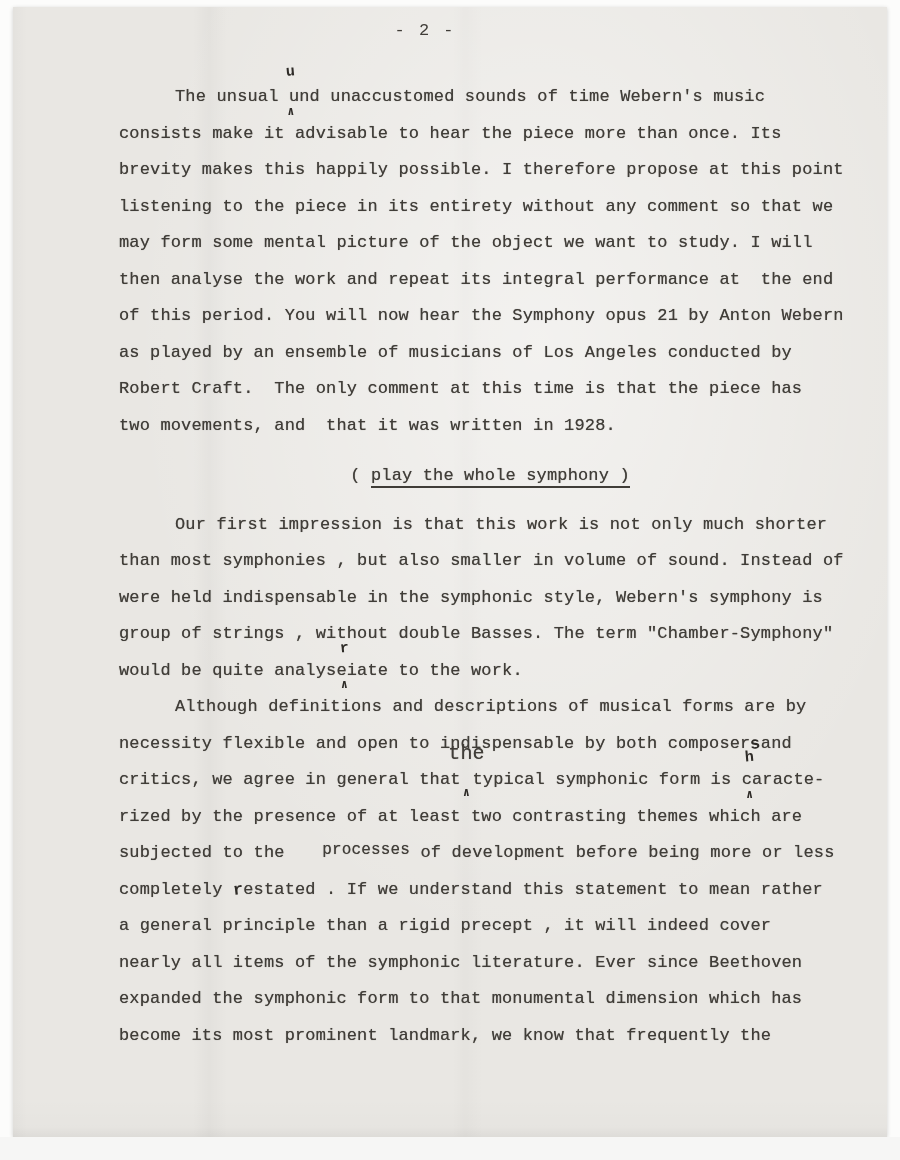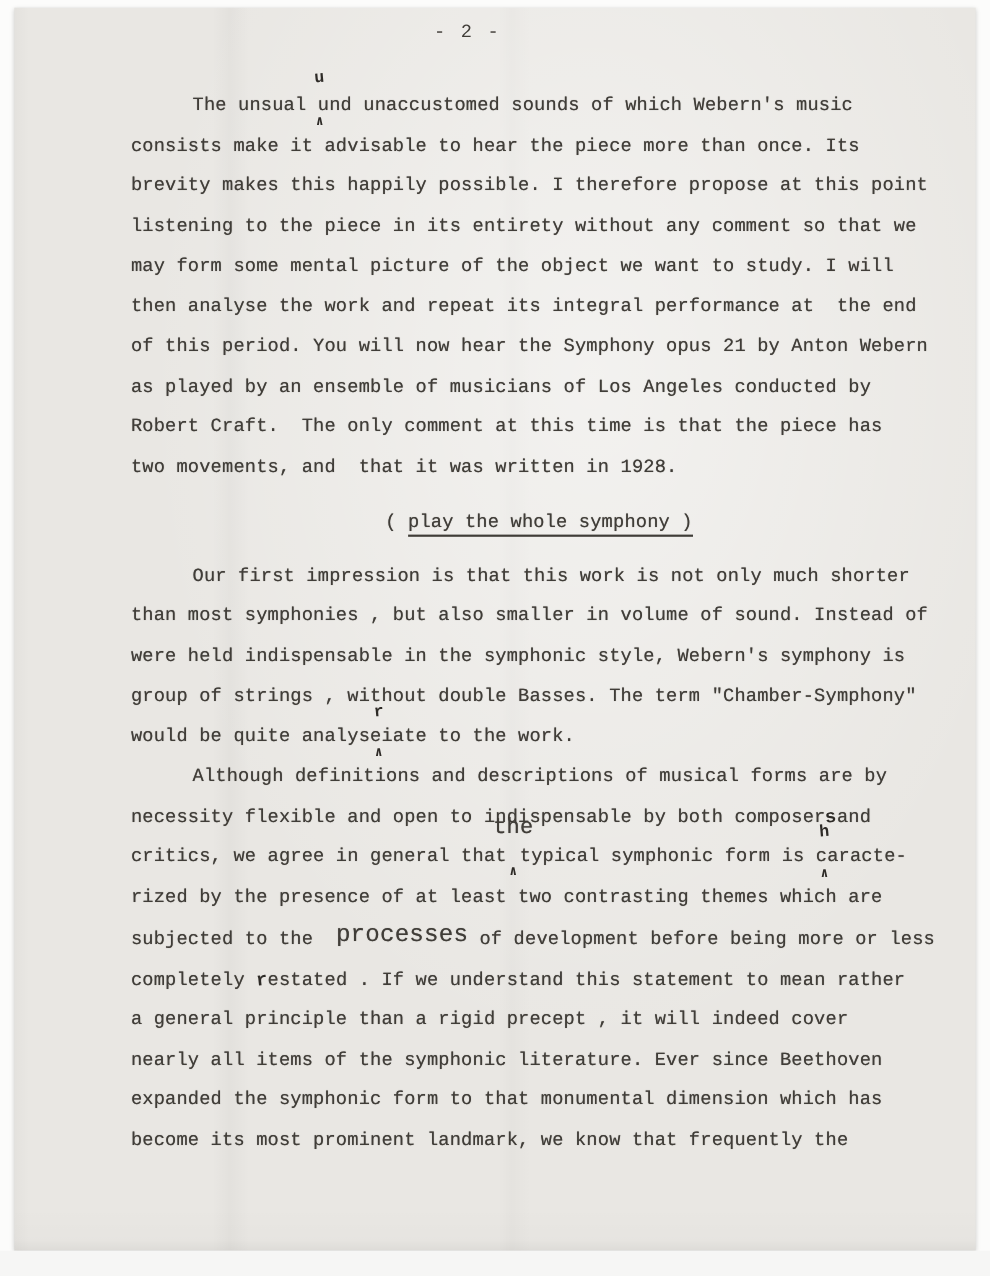--- a/index.html
+++ b/index.html
@@ -30,21 +30,21 @@
     position:absolute;left:106px;top:72px;width:742px;
     font-size:17px;line-height:36.5px;letter-spacing:0.15px;
     color:var(--ink,#403d38);
     text-shadow:0 0 0.7px rgba(64,61,56,0.75);
   }
   .line{white-space:pre;}
   .para{margin:0;}
   .para.heading{margin-top:14px;margin-bottom:12px;text-align:center;}
   .line.indent{text-indent:56px;}
   .seg-under{border-bottom:2px solid currentColor;padding-bottom:1px;}
-  .seg-raised{display:inline-block;transform:translateY(-3px);font-size:22px;}
+  .seg-raised{display:inline-block;transform:translateY(-3px);font-size:16px;margin-left:17px;}
   .seg-hand{
     display:inline-block;font-weight:700;color:var(--annot,#2e2b27);
     transform:rotate(-6deg) translateY(0.5px);
     text-shadow:none;
   }
   .seg-sup0,.seg-supgap{position:relative;display:inline-block;height:14px;}
   .seg-sup0{width:0;}
   .seg-supgap{width:0.7em;}
   .seg-sup0 .above{
     position:absolute;left:-0.45em;bottom:0.5em;
@@ -65,21 +65,21 @@
   }
   .bottom-strip{position:absolute;left:0;top:1137px;width:900px;height:23px;background:#f6f6f5;}
 </style>
 </head>
 <body>
 
 <div class="paper">
   <div class="page-number">- 2 -</div>
   <div class="text-column">
       <div class="para body">
-        <div class="line indent"><span class="seg-plain">The un</span><span class="seg-sup0"><span class="above">u</span><span class="caret">∧</span></span><span class="seg-plain">sual und unaccustomed sounds of which Webern's music</span></div>
+        <div class="line indent"><span class="seg-plain">The un</span><span class="seg-sup0"><span class="above">u</span><span class="caret">∧</span></span><span class="seg-plain">sual und unaccustomed sounds of time Webern's music</span></div>
         <div class="line"><span class="seg-plain">consists make it advisable to hear the piece more than once. Its</span></div>
         <div class="line"><span class="seg-plain">brevity makes this happily possible. I therefore propose at this point</span></div>
         <div class="line"><span class="seg-plain">listening to the piece in its entirety without any comment so that we</span></div>
         <div class="line"><span class="seg-plain">may form some mental picture of the object we want to study. I will</span></div>
         <div class="line"><span class="seg-plain">then analyse the work and repeat its integral performance at  the end</span></div>
         <div class="line"><span class="seg-plain">of this period. You will now hear the Symphony opus 21 by Anton Webern</span></div>
         <div class="line"><span class="seg-plain">as played by an ensemble of musicians of Los Angeles conducted by</span></div>
         <div class="line"><span class="seg-plain">Robert Craft.  The only comment at this time is that the piece has</span></div>
         <div class="line"><span class="seg-plain">two movements, and  that it was written in 1928.</span></div>
       </div>

